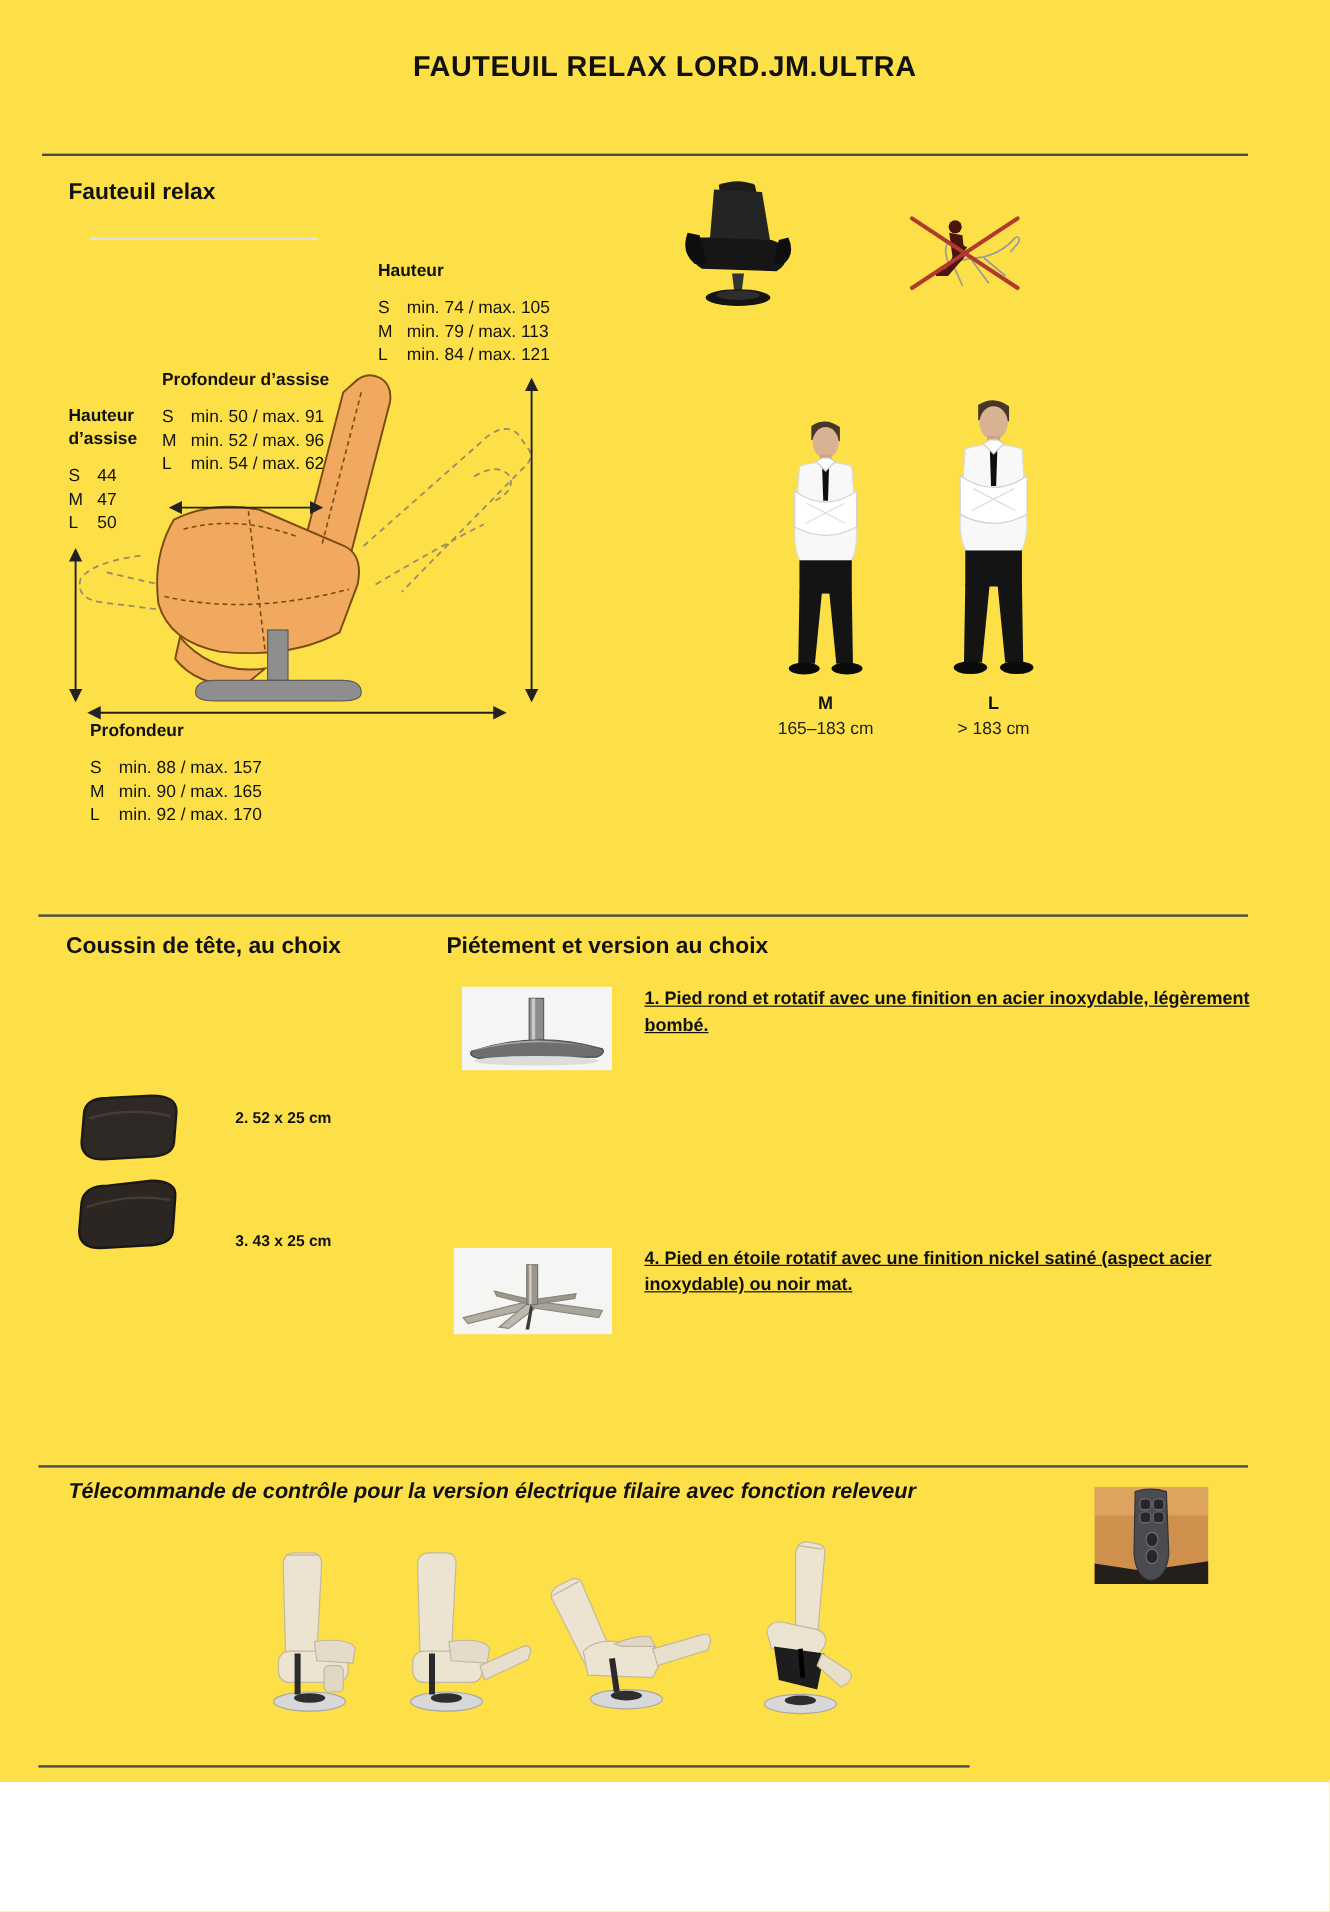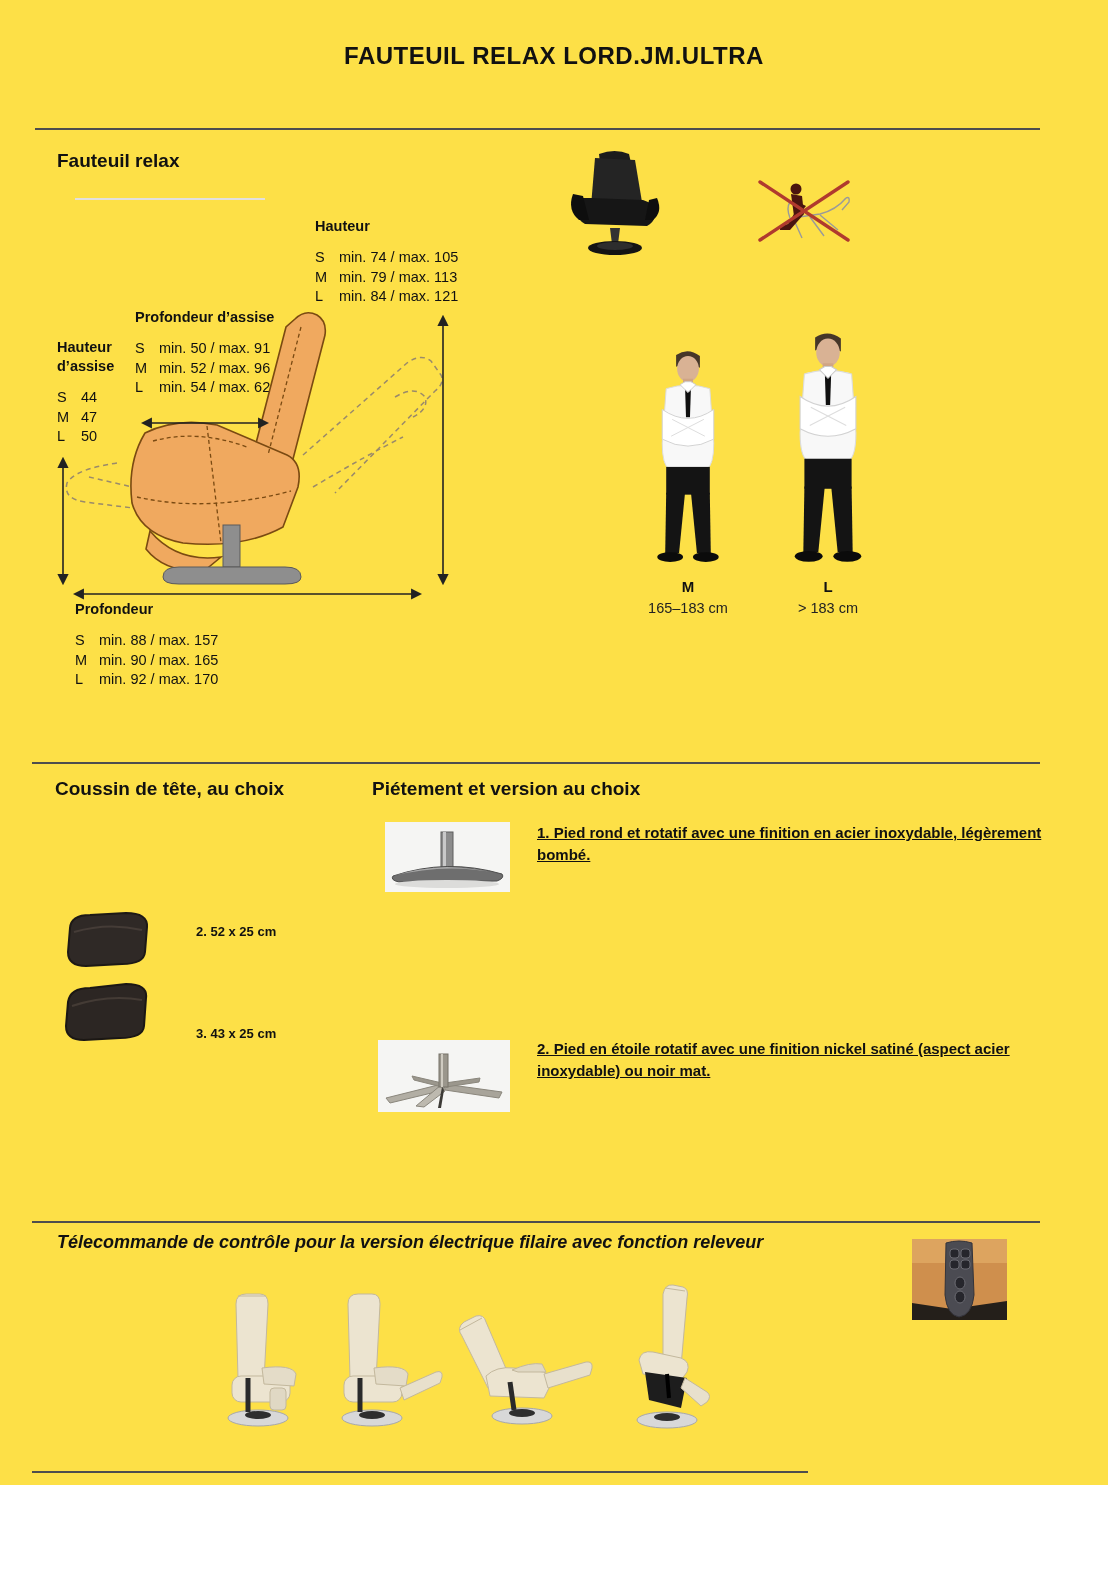--- a/index.html
+++ b/index.html
@@ -239,21 +239,21 @@
     <polygon points="64,44 8,58 12,63 66,50" fill="#b2aea4" stroke="#8a867c" stroke-width="1"></polygon>
     <polygon points="66,44 124,52 121,58 67,50" fill="#a8a49a" stroke="#8a867c" stroke-width="1"></polygon>
     <polygon points="63,45 38,66 46,67 67,51" fill="#bdb9af" stroke="#8a867c" stroke-width="1"></polygon>
     <polygon points="64,43 34,36 36,40 64,47" fill="#9b978d" stroke="#8a867c" stroke-width="1"></polygon>
     <polygon points="67,43 102,38 101,42 68,47" fill="#9b978d" stroke="#8a867c" stroke-width="1"></polygon>
     <rect x="61" y="14" width="9" height="33" fill="#9a968c" stroke="#767268"></rect>
     <rect x="63" y="14" width="2" height="33" fill="#cfcbc1"></rect>
     <polygon points="64,47 60,68 63,68 66,50" fill="#3c3a36"></polygon>
   </svg>
 
-  <div class="abs opt-text" style="left:537px;top:1038px;width:525px;">2. Pied en étoile rotatif avec une finition nickel satiné (aspect acier inoxydable) ou noir mat.</div>
+  <div class="abs opt-text" style="left:537px;top:1038px;width:525px;">4. Pied en étoile rotatif avec une finition nickel satiné (aspect acier inoxydable) ou noir mat.</div>
 
   <div class="abs divider" style="left:32px;top:1221px;width:1008px;"></div>
 
   <div class="abs sec-head-sm" style="left:57px;top:1232px;width:850px;">Télecommande de contrôle pour la version électrique filaire avec fonction releveur</div>
 
   <svg class="abs" style="left:912px;top:1239px;" width="95" height="81" viewBox="0 0 95 81">
     <rect x="0" y="0" width="95" height="81" fill="#cf8f4d"></rect>
     <rect x="0" y="0" width="95" height="24" fill="#dda45f"></rect>
     <polygon points="0,81 95,81 95,62 40,70 0,64" fill="#241f1a"></polygon>
     <path d="M34,4 Q47,0 60,4 L62,56 Q60,76 47,78 Q35,76 33,56 Z" fill="#4b4b52" stroke="#33333a"></path>

